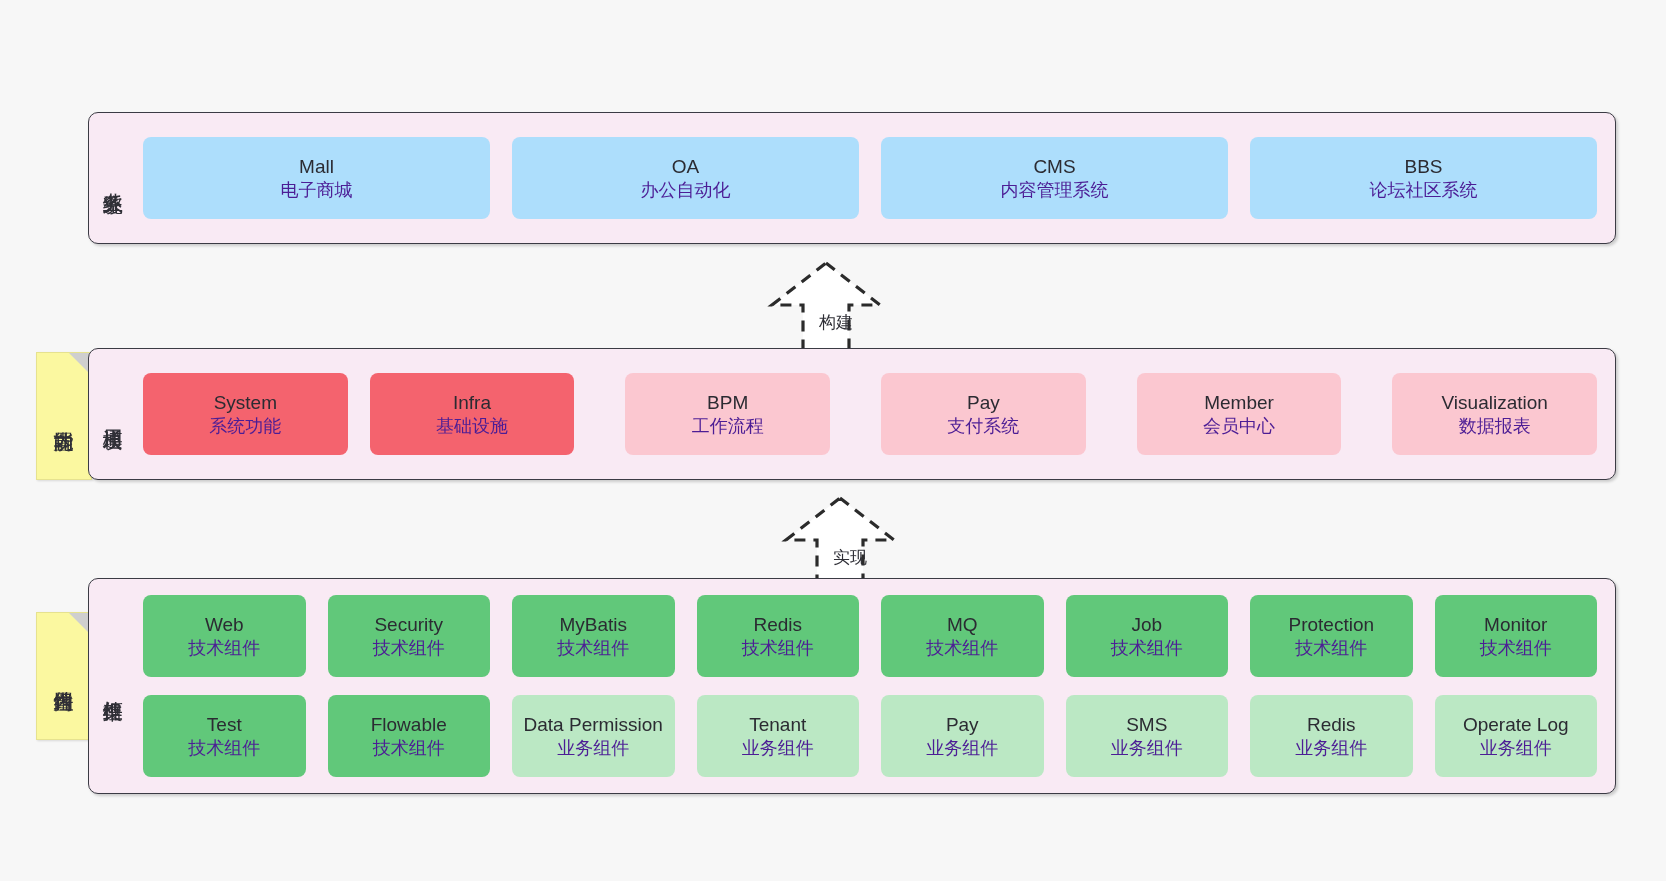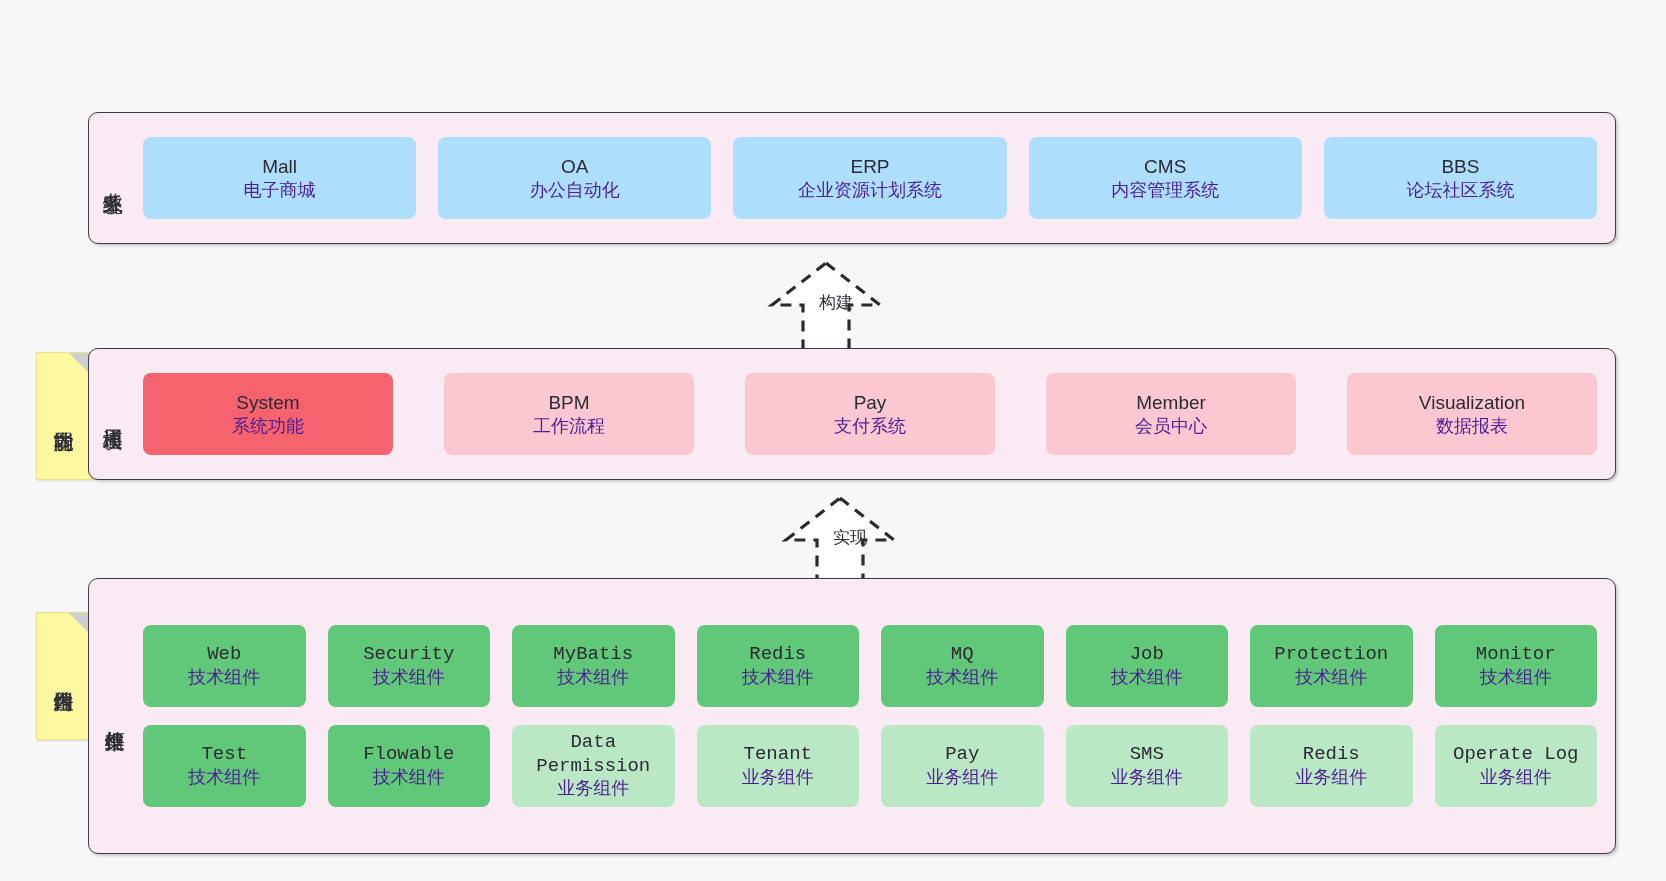--- a/index.html
+++ b/index.html
@@ -66,21 +66,20 @@
   }
 
   
   .box {
     flex: 1 1 0;
     border-radius: 8px;
     display: flex;
     flex-direction: column;
     align-items: center;
     justify-content: center;
-    text-align: center;
     line-height: 1.24;
     padding: 6px 4px;
     box-sizing: border-box;
   }
   .box .t1 { font-size: 19px; color: #2b2b32; }
   .box .t2 { font-size: 18px; color: #4c1d95; }
 
   .blue   { background: #addefc; }
   .red    { background: #f4636e; }
   .pink   { background: #fbc7d0; margin-left: 29px; }
@@ -124,21 +123,21 @@
   .connector {
     position: absolute;
     width: 180px;
     height: 100px;
   }
   .connector svg { display: block; width: 180px; height: 100px; }
   .connector .conn-label {
     position: absolute;
     left: 0;
     right: 0;
-    top: 36px;
+    top: 56px;
     text-align: center;
     font-size: 17px;
     color: #2f2f36;
     pointer-events: none;
   }
 </style>
 </head>
 <body>
 
 <div class="canvas">
@@ -149,24 +148,20 @@
       <div class="row">
         <div class="box blue">
           <span class="t1">Mall</span>
           <span class="t2">电子商城</span>
         </div>
         <div class="box blue">
           <span class="t1">OA</span>
           <span class="t2">办公自动化</span>
         </div>
         <div class="box blue">
-          <span class="t1">ERP</span>
-          <span class="t2">企业资源计划系统</span>
-        </div>
-        <div class="box blue">
           <span class="t1">CMS</span>
           <span class="t2">内容管理系统</span>
         </div>
         <div class="box blue">
           <span class="t1">BBS</span>
           <span class="t2">论坛社区系统</span>
         </div>
       </div>
     </div>
   </div>
@@ -184,20 +179,24 @@
   </div>
 
   <div class="section sec-common" style="left:88px; top:348px; width:1528px; height:132px;">
     <div class="section-label">通用模块</div>
     <div class="section-body">
       <div class="row">
         <div class="box red">
           <span class="t1">System</span>
           <span class="t2">系统功能</span>
         </div>
+        <div class="box red">
+          <span class="t1">Infra</span>
+          <span class="t2">基础设施</span>
+        </div>
         <div class="box pink">
           <span class="t1">BPM</span>
           <span class="t2">工作流程</span>
         </div>
         <div class="box pink">
           <span class="t1">Pay</span>
           <span class="t2">支付系统</span>
         </div>
         <div class="box pink">
           <span class="t1">Member</span>
@@ -216,21 +215,21 @@
       <path d="M 80 8 L 134 50 L 103 50 L 103 95 L 57 95 L 57 50 L 26 50 Z" fill="#ffffff" stroke="#2b2b2b" stroke-width="3.2" stroke-dasharray="11 8" stroke-linejoin="miter"></path>
     </svg>
     <div class="conn-label">实现</div>
   </div>
 
   <div class="note" style="left:36px; top:612px; height:128px;">
     <span class="fold"></span>
     <span>内置组件</span>
   </div>
 
-  <div class="section sec-frame" style="left:88px; top:578px; width:1528px; height:276px;font-family:Liberation Mono, monospace;">
+  <div class="section sec-frame" style="left:88px; top:578px; width:1528px; height:216px;">
     <div class="section-label">框架组件</div>
     <div class="section-body">
 
       <div class="row">
         <div class="box green">
           <span class="t1">Web</span>
           <span class="t2">技术组件</span>
         </div>
         <div class="box green">
           <span class="t1">Security</span>

